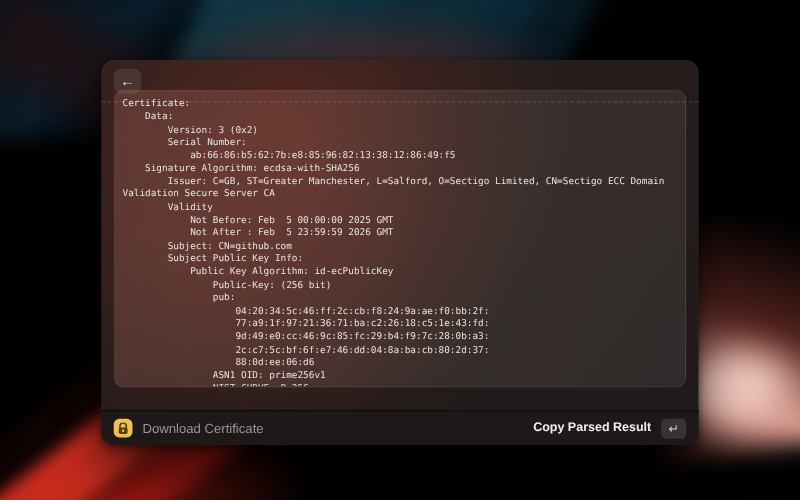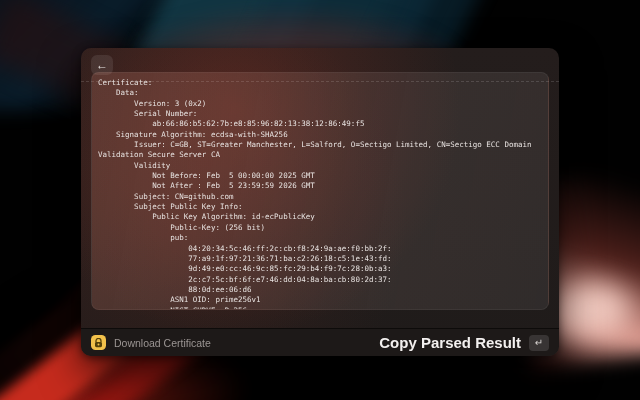--- a/index.html
+++ b/index.html
@@ -63,21 +63,21 @@
     font-family:"DejaVu Sans Mono",monospace;font-size:7.5px;line-height:10.35px;
     letter-spacing:0;}
   .footer{position:absolute;left:0;bottom:0;width:100%;height:28px;box-sizing:border-box;
     background:#1d1918;border-top:1px solid rgba(0,0,0,.55);
     display:flex;align-items:center;padding:12px 10px;}
   .action{display:flex;align-items:center;gap:8px;cursor:pointer;}
   .lockbadge{width:15px;height:15px;border-radius:4.5px;background:#f2c14b;
     display:flex;align-items:center;justify-content:center;flex:0 0 auto;}
   .dl-label{color:#9b9593;font-size:10.5px;font-weight:500;}
   .spacer{flex:1;}
-  .copy-label{color:#f3f0ef;font-size:15px;font-weight:600;}
+  .copy-label{color:#f3f0ef;font-size:10px;font-weight:600;}
   .kbd{min-width:20px;height:16px;border-radius:4px;background:rgba(255,255,255,.12);
     color:#d8d4d2;font-size:10px;display:flex;align-items:center;justify-content:center;
     padding:0 3px;box-sizing:border-box;}
 </style>
 </head>
 <body>
 
 <div id="stage">
 
   <div>

